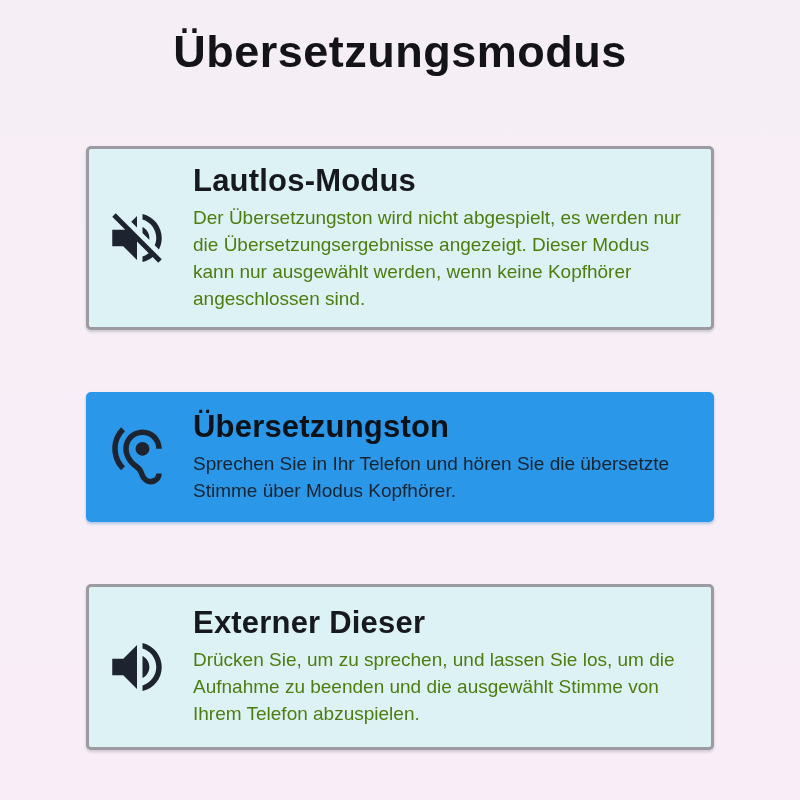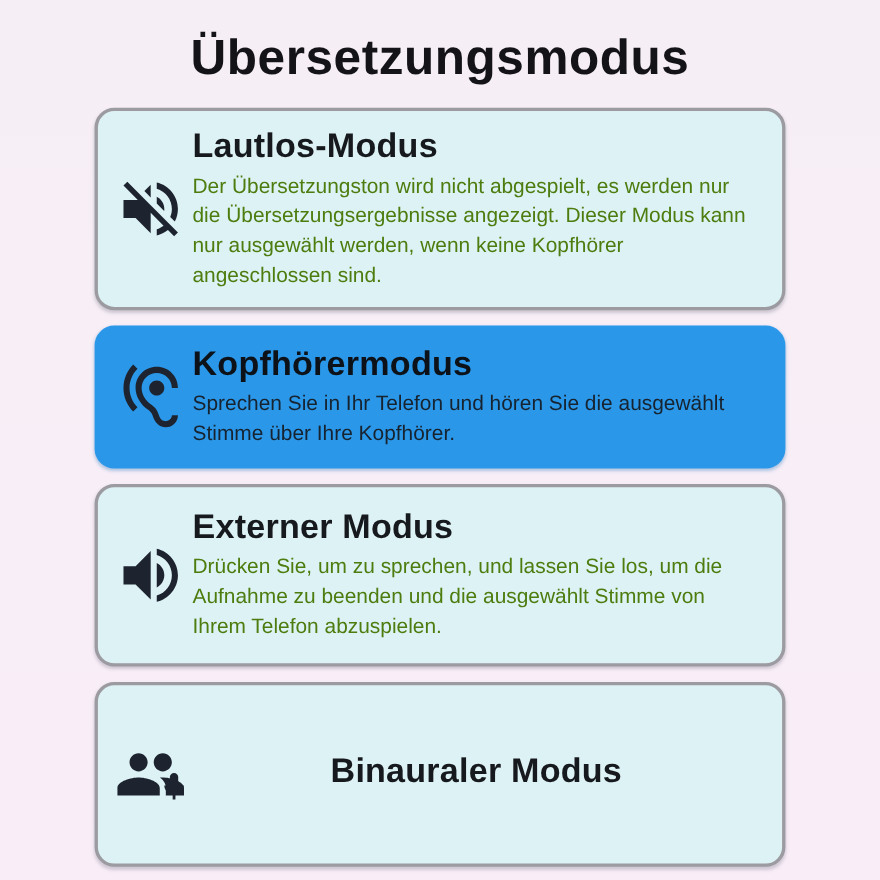--- a/index.html
+++ b/index.html
@@ -30,26 +30,27 @@
   .cards {
     margin-top: 20px;
     display: flex;
     flex-direction: column;
     gap: 14px;
   }
   .card {
     box-sizing: border-box;
     display: flex;
     align-items: center;
-    gap: 0;
+    gap: 18px;
     background: var(--card-bg, #ddf2f4);
     border: 3px solid var(--card-border, #9b9ba1);
-    border-radius: 18px;
+    border-radius: 5px;
     padding: 14px 20px 14px 10px;
     box-shadow: 0 2px 3px rgba(110, 110, 125, 0.30);
+    margin-top: 48px;
   }
   .card.highlight {
     background: var(--highlight-bg, #2a97e9);
     border-color: var(--highlight-bg, #2a97e9);
     box-shadow: 0 2px 3px rgba(42, 120, 190, 0.35);
   }
   .card-icon {
     flex: 0 0 76px;
     display: flex;
     align-items: center;
@@ -103,33 +104,33 @@
       </div>
     </article>
 
     <article class="card highlight min-c2">
       <span class="card-icon">
         <svg viewBox="0 0 24 24" aria-hidden="true">
           <path d="M17 20c-.29 0-.56-.06-.76-.15-.71-.37-1.21-.88-1.71-2.38-.51-1.56-1.47-2.29-2.39-3-.79-.61-1.61-1.24-2.32-2.53C9.29 10.98 9 9.93 9 9c0-2.8 2.2-5 5-5s5 2.2 5 5h2c0-3.93-3.07-7-7-7S7 5.07 7 9c0 1.26.38 2.65 1.07 3.9.91 1.65 1.98 2.48 2.85 3.15.81.62 1.39 1.07 1.71 2.05.6 1.82 1.37 2.84 2.73 3.55.51.23 1.07.35 1.64.35 2.21 0 4-1.79 4-4h-2c0 1.1-.9 1.9-2 1.9zM7.64 2.64 6.22 1.22C4.23 3.21 3 5.96 3 9s1.23 5.79 3.22 7.78l1.41-1.41C6.01 13.74 5 11.49 5 9s1.01-4.74 2.64-6.36zM11.5 9c0 1.38 1.12 2.5 2.5 2.5s2.5-1.12 2.5-2.5-1.12-2.5-2.5-2.5-2.5 1.12-2.5 2.5z"></path>
         </svg>
       </span>
       <div class="card-body">
-        <h2 class="card-title">Kopfhörermodus</h2>
-        <p class="card-desc">Sprechen Sie in Ihr Telefon und hören Sie die ausgewählt Stimme über Ihre Kopfhörer.</p>
+        <h2 class="card-title">Übersetzungston</h2>
+        <p class="card-desc">Sprechen Sie in Ihr Telefon und hören Sie die übersetzte Stimme über Modus Kopfhörer.</p>
       </div>
     </article>
 
     <article class="card min-c3">
       <span class="card-icon">
         <svg viewBox="0 0 24 24" aria-hidden="true">
           <path d="M3 9v6h4l5 5V4L7 9H3zm13.5 3c0-1.77-1.02-3.29-2.5-4.03v8.05c1.48-.73 2.5-2.25 2.5-4.02zM14 3.23v2.06c2.89.86 5 3.54 5 6.71s-2.11 5.85-5 6.71v2.06c4.01-.91 7-4.49 7-8.77s-2.99-7.86-7-8.77z"></path>
         </svg>
       </span>
       <div class="card-body">
-        <h2 class="card-title">Externer Modus</h2>
+        <h2 class="card-title">Externer Dieser</h2>
         <p class="card-desc">Drücken Sie, um zu sprechen, und lassen Sie los, um die Aufnahme zu beenden und die ausgewählt Stimme von Ihrem Telefon abzuspielen.</p>
       </div>
     </article>
 
     <article class="card min-c4">
       <span class="card-icon">
         <svg viewBox="0 0 24 24" aria-hidden="true">
           <path d="M16 11c1.66 0 2.99-1.34 2.99-3S17.66 5 16 5c-1.66 0-3 1.34-3 3s1.34 3 3 3zm-8 0c1.66 0 2.99-1.34 2.99-3S9.66 5 8 5C6.34 5 5 6.34 5 8s1.34 3 3 3zm0 2c-2.33 0-7 1.17-7 3.5V19h14v-2.5c0-2.33-4.67-3.5-7-3.5zm8 0c-.29 0-.62.02-.97.05 1.16.84 1.97 1.97 1.97 3.45V19h6v-2.5c0-2.33-4.67-3.5-7-3.5z"></path>
           <g transform="translate(14.2,10.6) scale(0.46)">
             <path d="M12 14c1.66 0 2.99-1.34 2.99-3L15 5c0-1.66-1.34-3-3-3S9 3.34 9 5v6c0 1.66 1.34 3 3 3zm5.3-3c0 3-2.54 5.1-5.3 5.1S6.7 14 6.7 11H5c0 3.41 2.72 6.23 6 6.72V21h2v-3.28c3.28-.48 6-3.3 6-6.72h-1.7z"></path>

